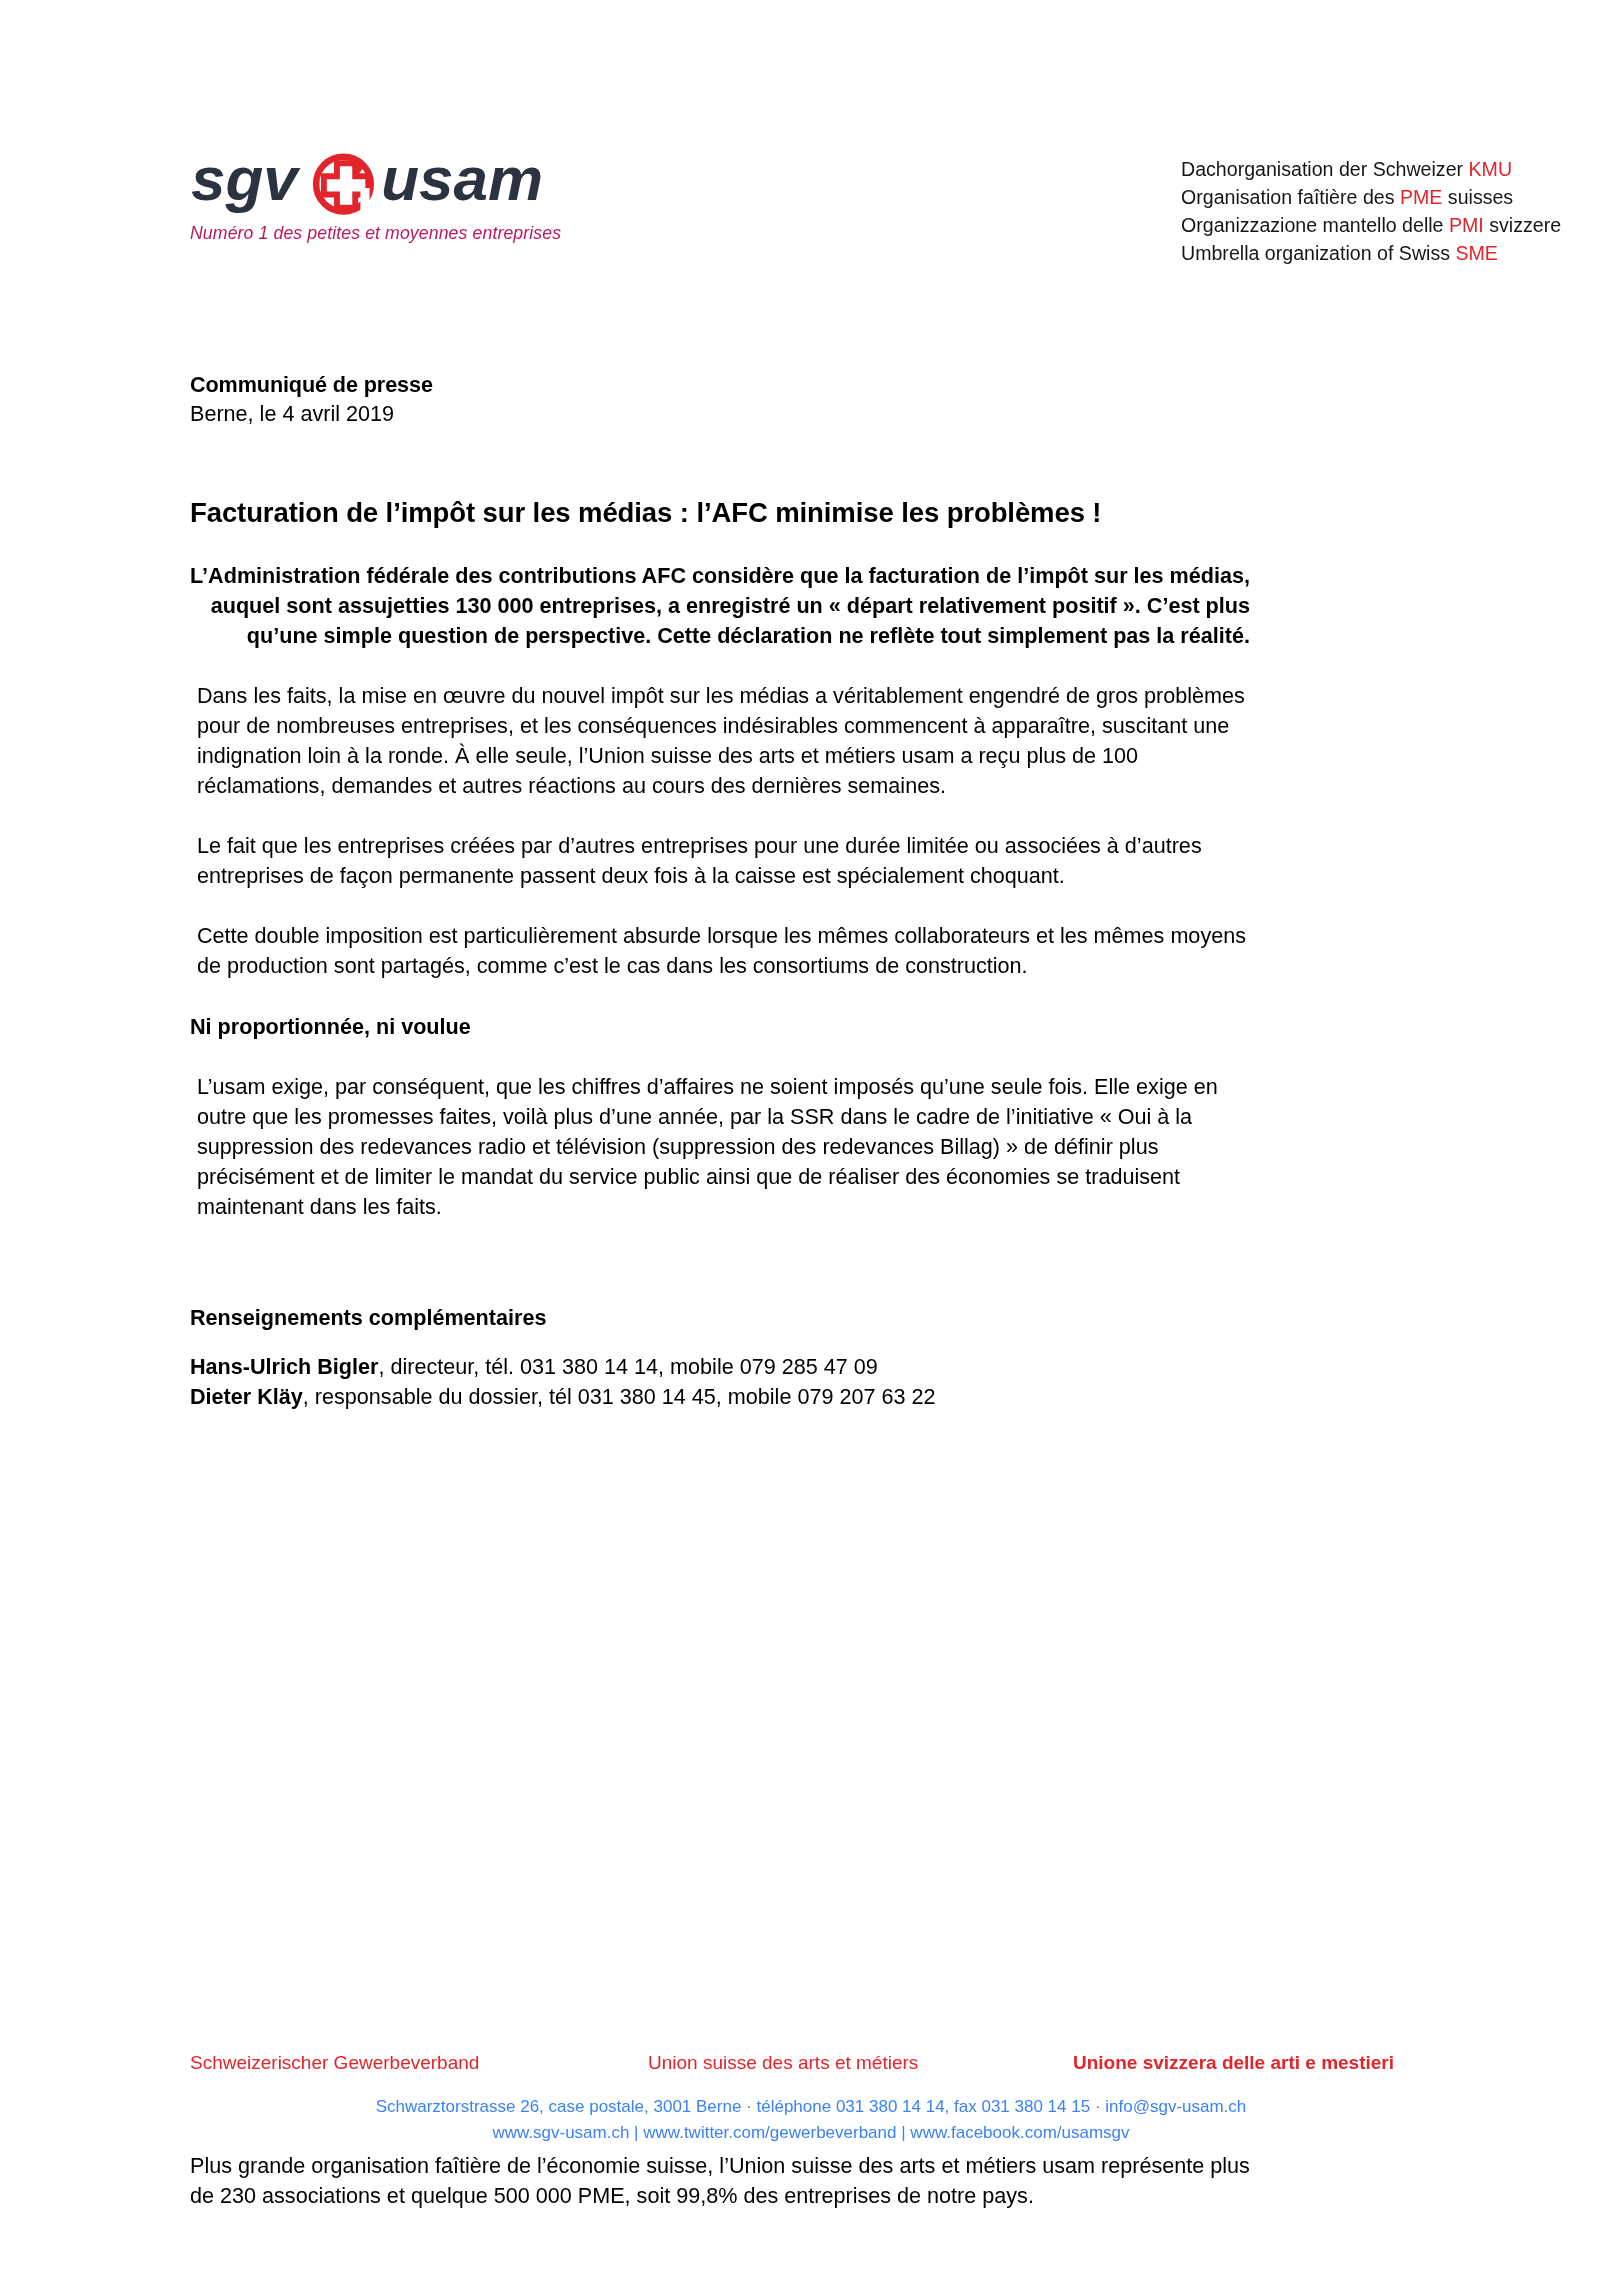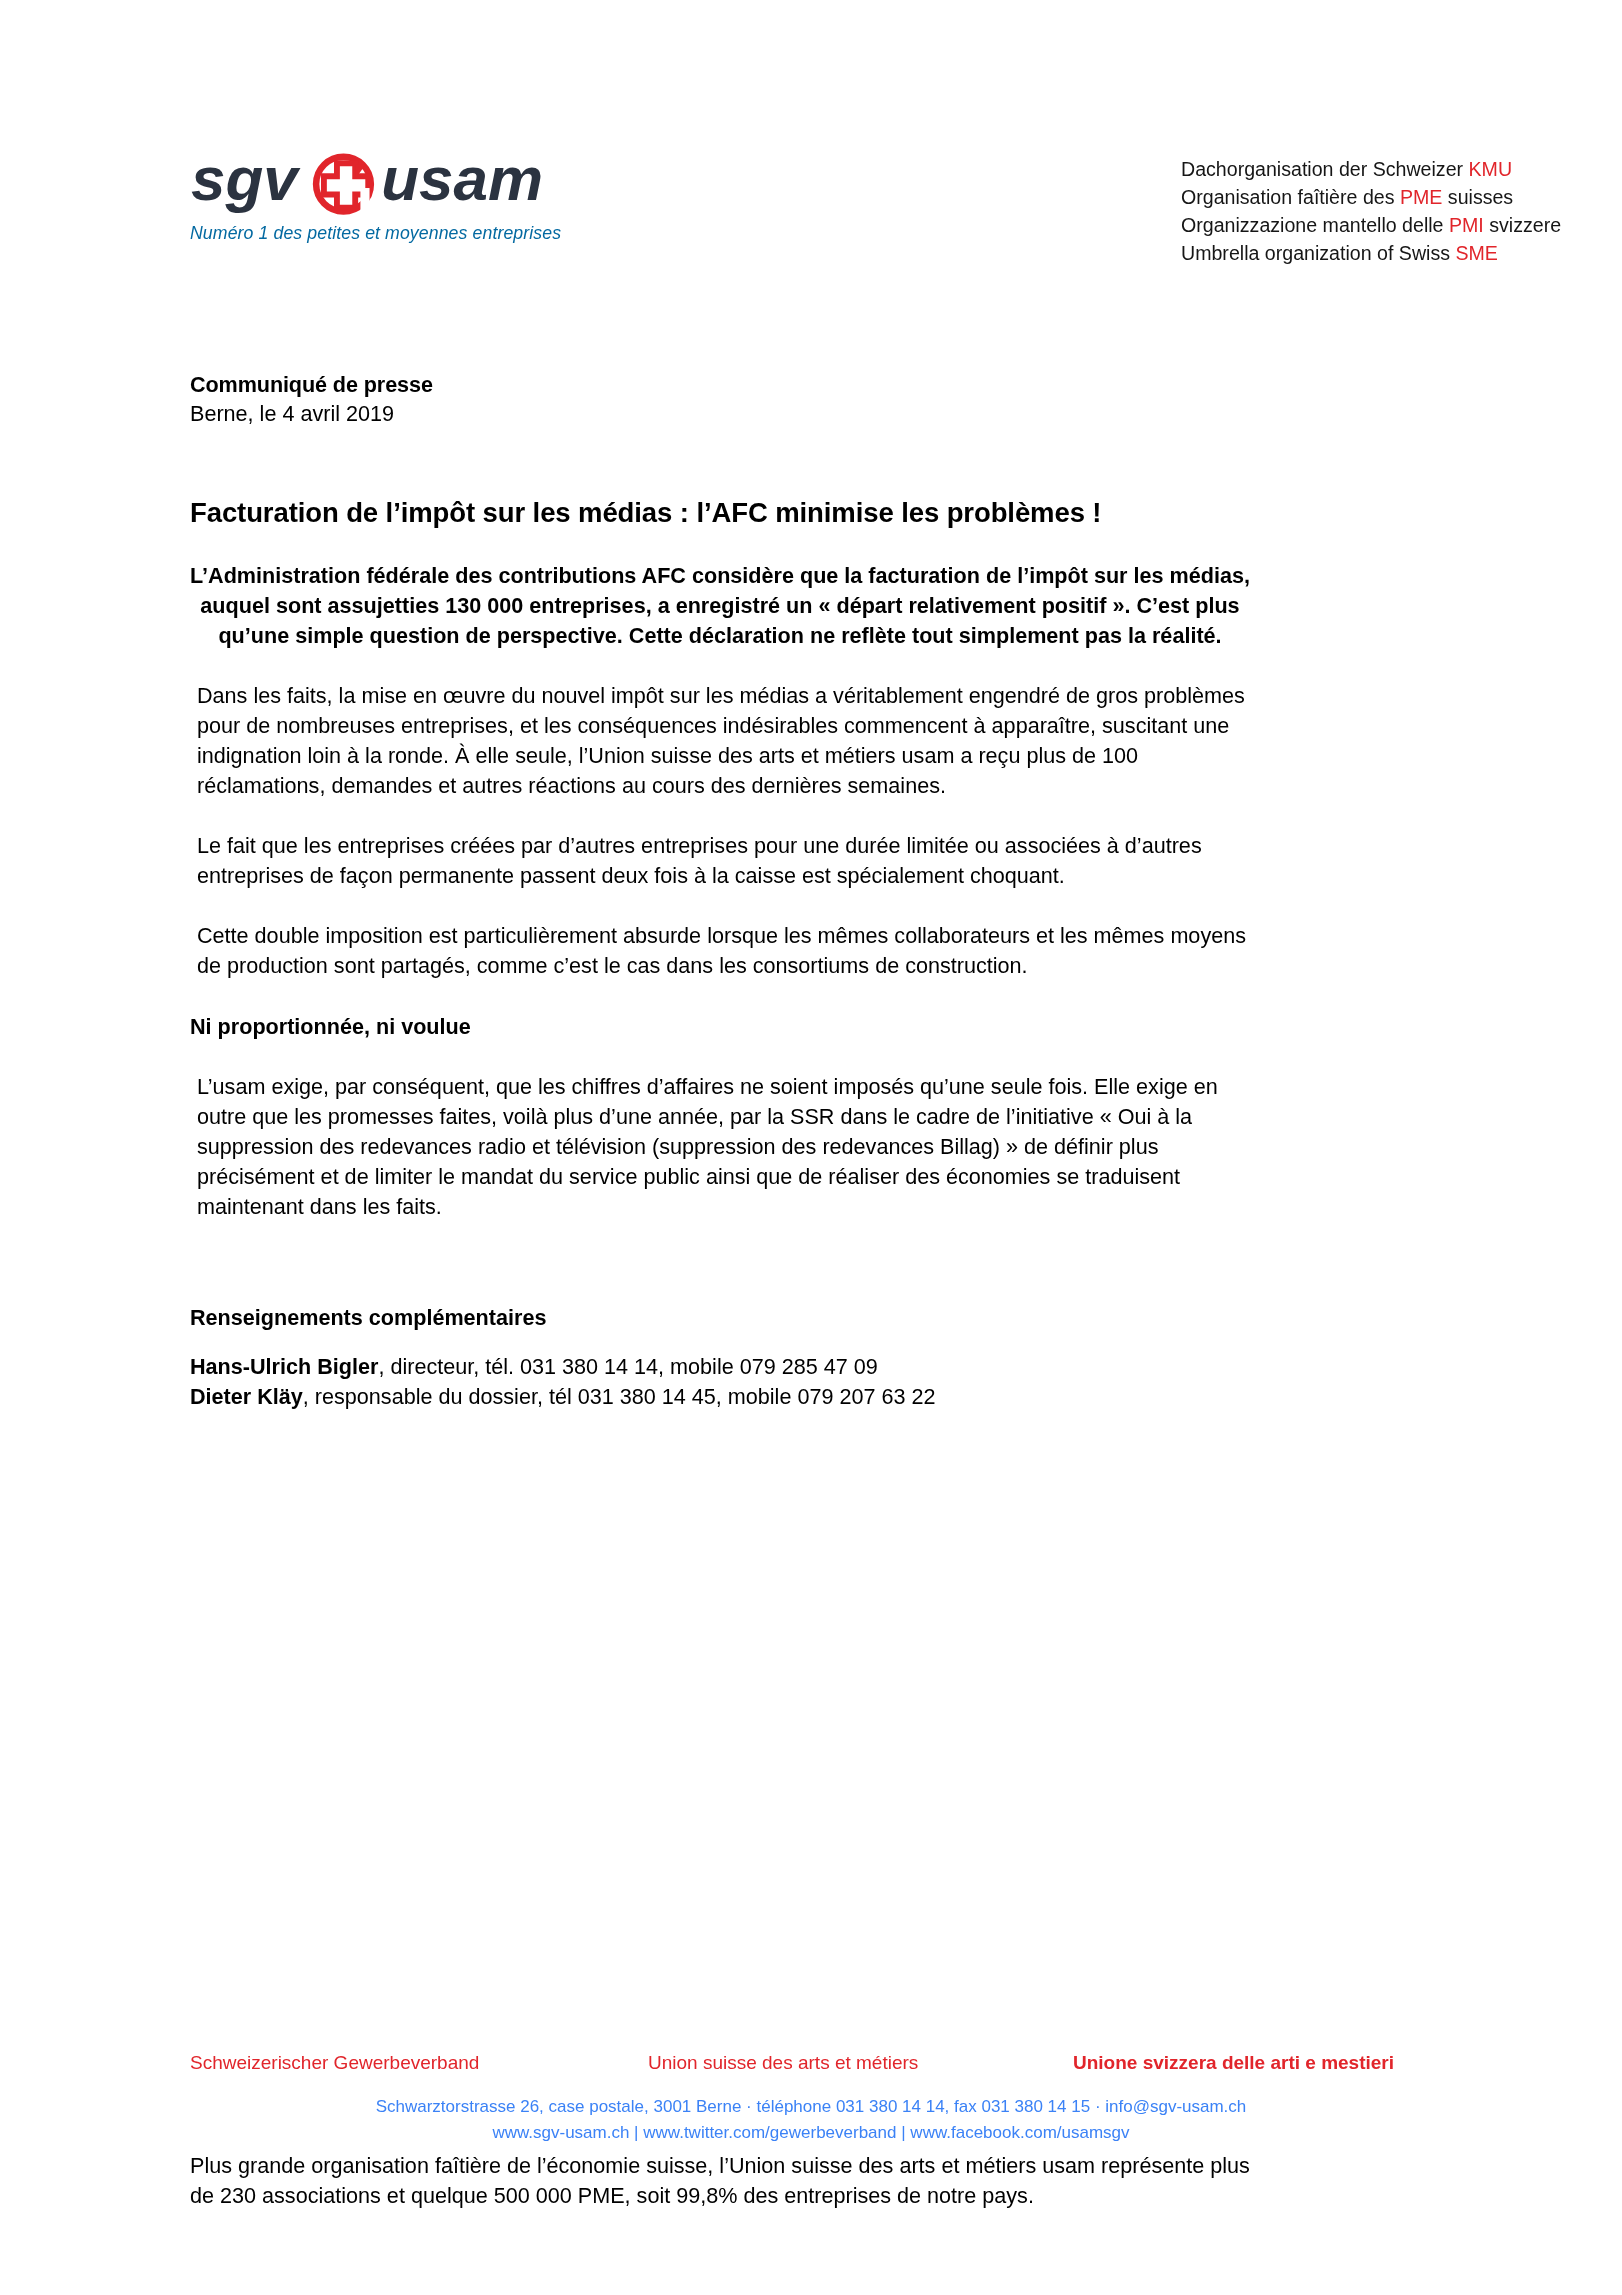--- a/index.html
+++ b/index.html
@@ -40,21 +40,21 @@
   .logo-wordmark {
     display: flex;
     align-items: center;
     height: 73px;
   }
   .logo-svg { display: block; }
   .logo-tagline {
     font-family: "Liberation Sans", sans-serif;
     font-style: italic;
     font-size: 17.7px;
-    color: #0369a1;
+    color: #be185d;
     letter-spacing: 0.1px;
     margin-top: 5.2px;
     white-space: nowrap;
   }
 
   .header-langs {
     position: absolute;
     left: 991px;
     top: 9.8px;
     font-size: 19.6px;
@@ -88,21 +88,21 @@
     line-height: 34px;
     margin: 67px 0 0 0;
     letter-spacing: -0.1px;
   }
 
   p.lead {
     font-size: 21.6px;
     font-weight: bold;
     line-height: 30px;
     margin: 31px 0 0 0;
-    text-align: center;
+    text-align: right;
   }
 
   p.body-par {
     font-size: 21.6px;
     line-height: 30px;
     margin: 30px 0 0 7px;
   }
 
   h2.subhead {
     font-size: 21.6px;

